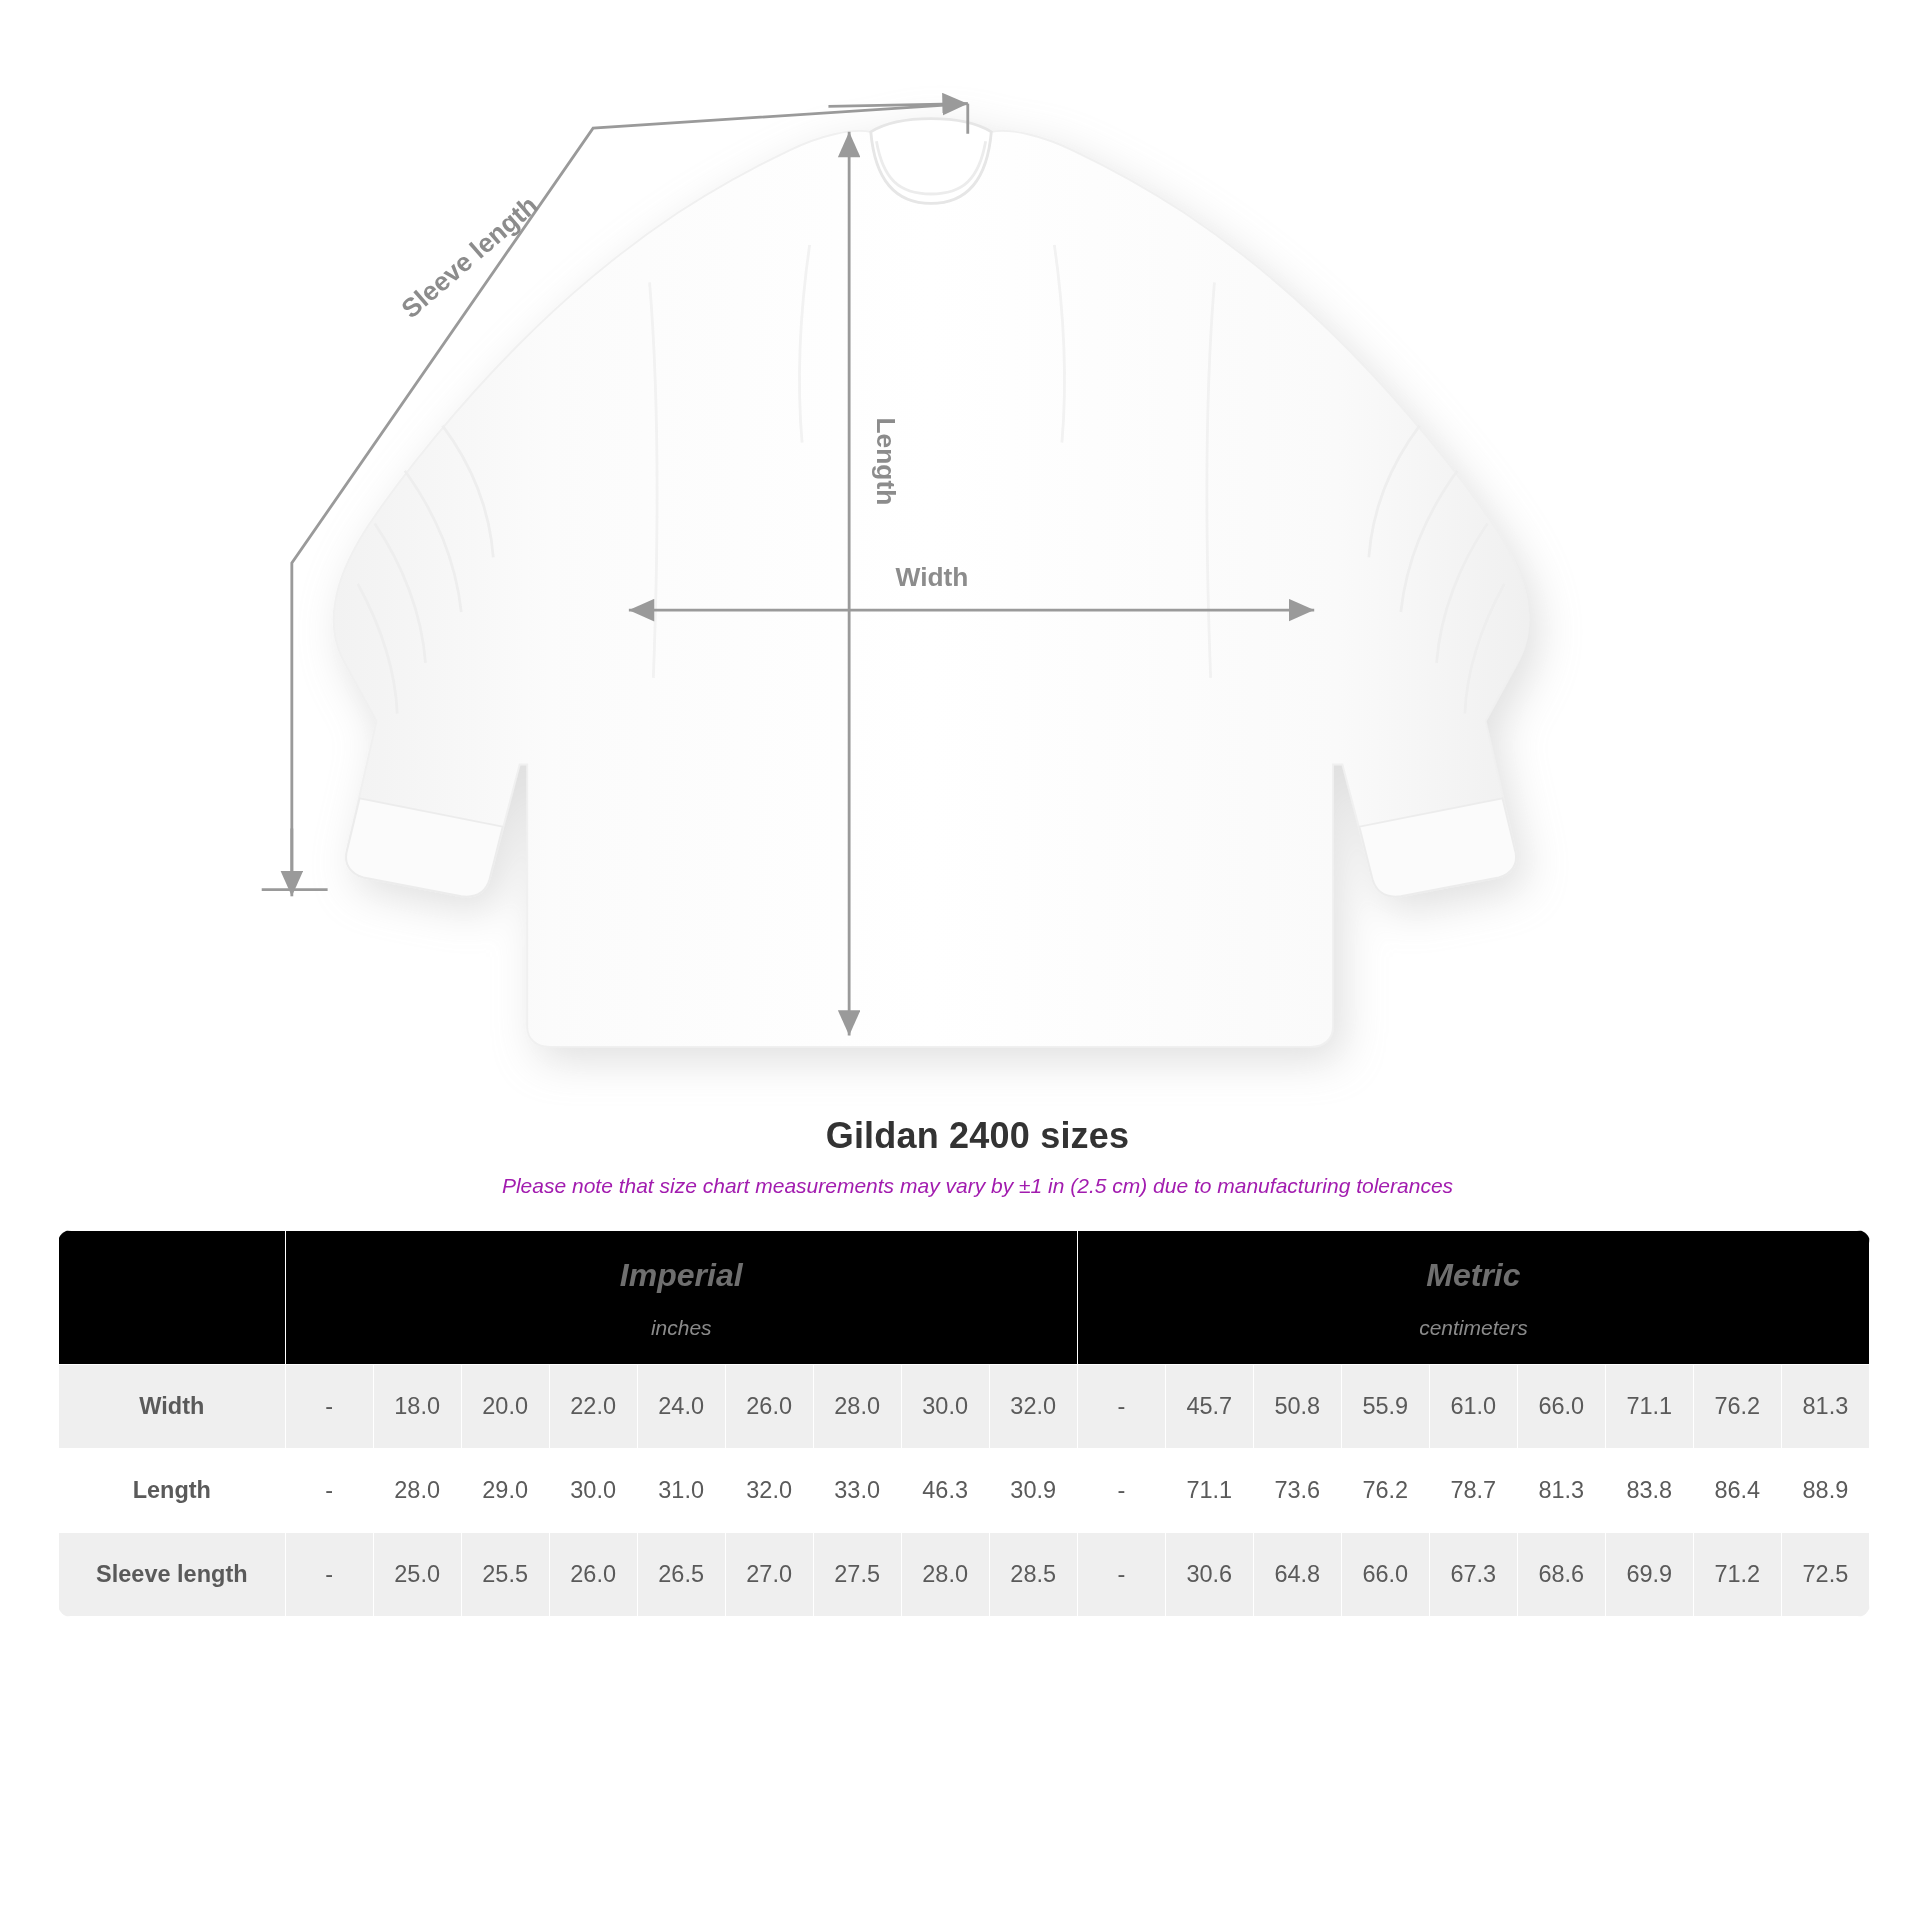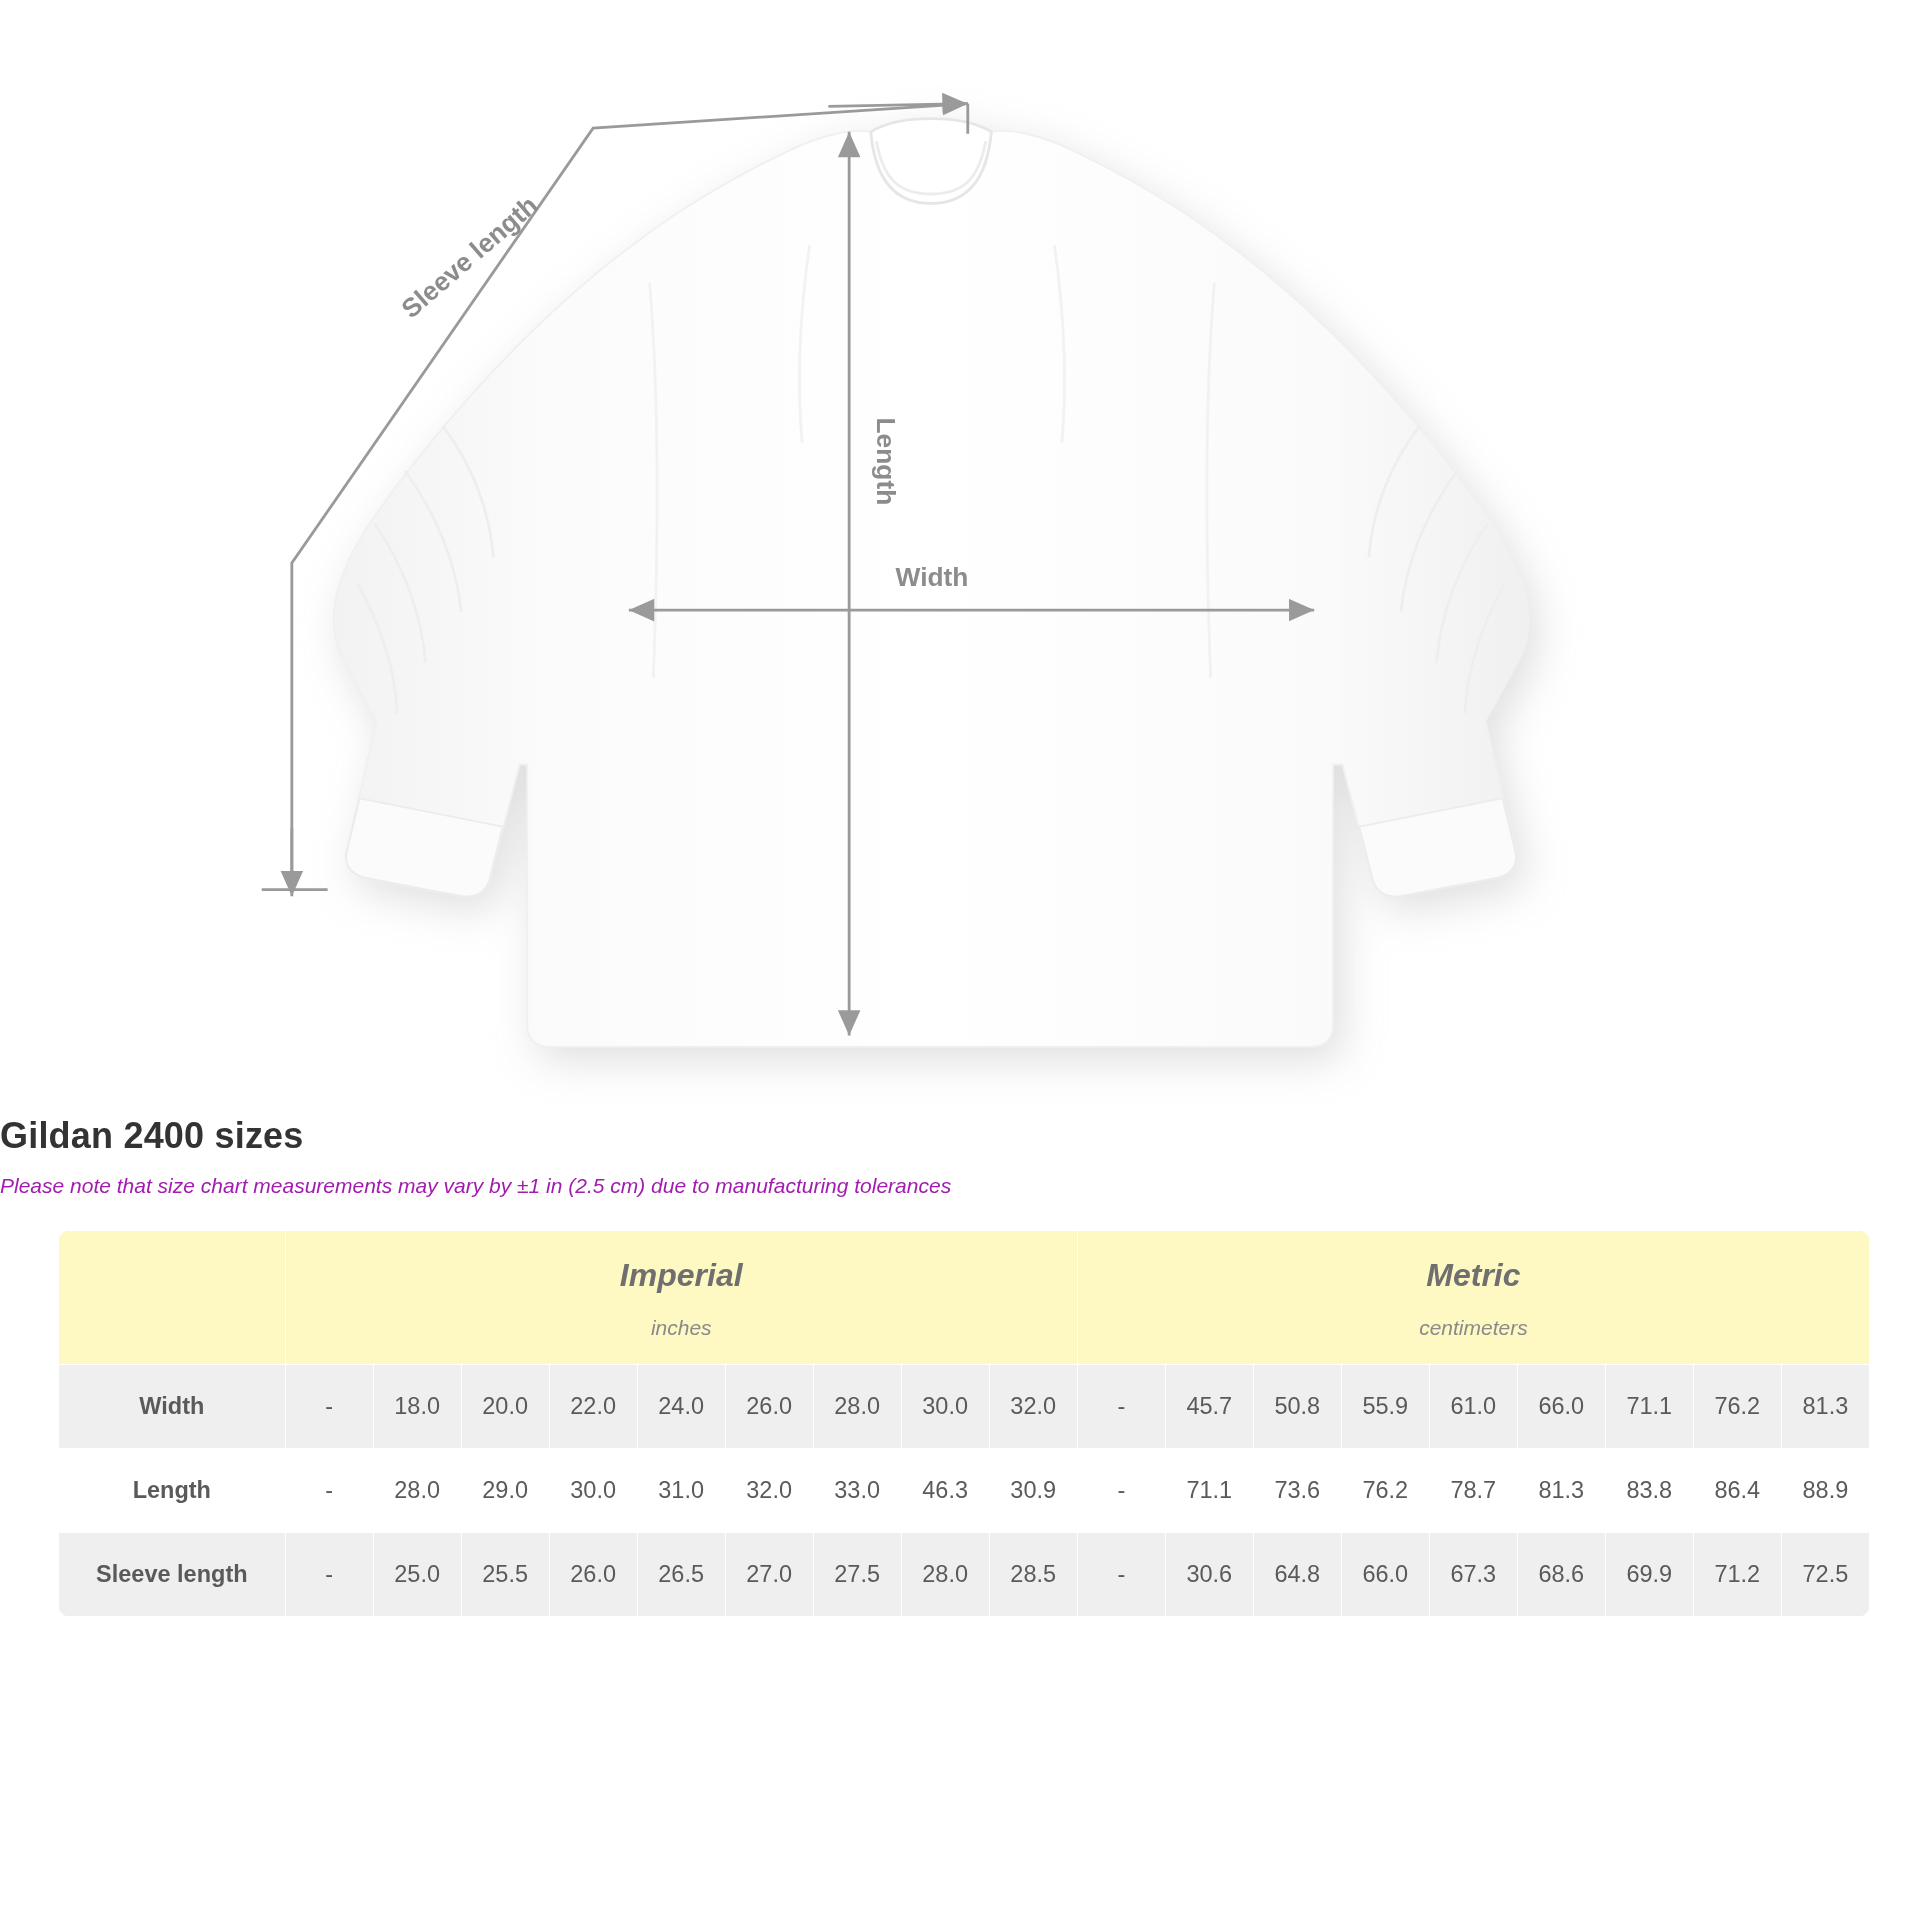--- a/index.html
+++ b/index.html
@@ -14,21 +14,23 @@
   
   .illus {
     position: relative;
     width: 1928px;
     height: 1111px;
   }
   .illus svg { position: absolute; top: 0; left: 0; }
 
   
   .title-block {
+    text-align: center;
     margin-top: 3.8px;
+    margin-left: 27px;
   }
   .chart-title {
     font-size: 36px;
     font-weight: bold;
     color: #333333;
     letter-spacing: 0.2px;
   }
   .chart-note {
     margin-top: 17px;
     font-size: 21px;
@@ -49,21 +51,21 @@
     table-layout: fixed;
   }
   table.size-table td, table.size-table th {
     border: 0.9px solid #ffffff;
     text-align: center;
     vertical-align: middle;
     font-size: 23.5px;
     color: #5a5a5a;
   }
   .unitsys-row td {
-    background: #fef9c3;
+    background: #000000;
     padding: 26px 0 24.5px 0;
     border: none;
   }
   .unitsys-name {
     font-size: 32px;
     font-weight: bold;
     font-style: italic;
     color: #6f6f6f;
     display: block;
   }

